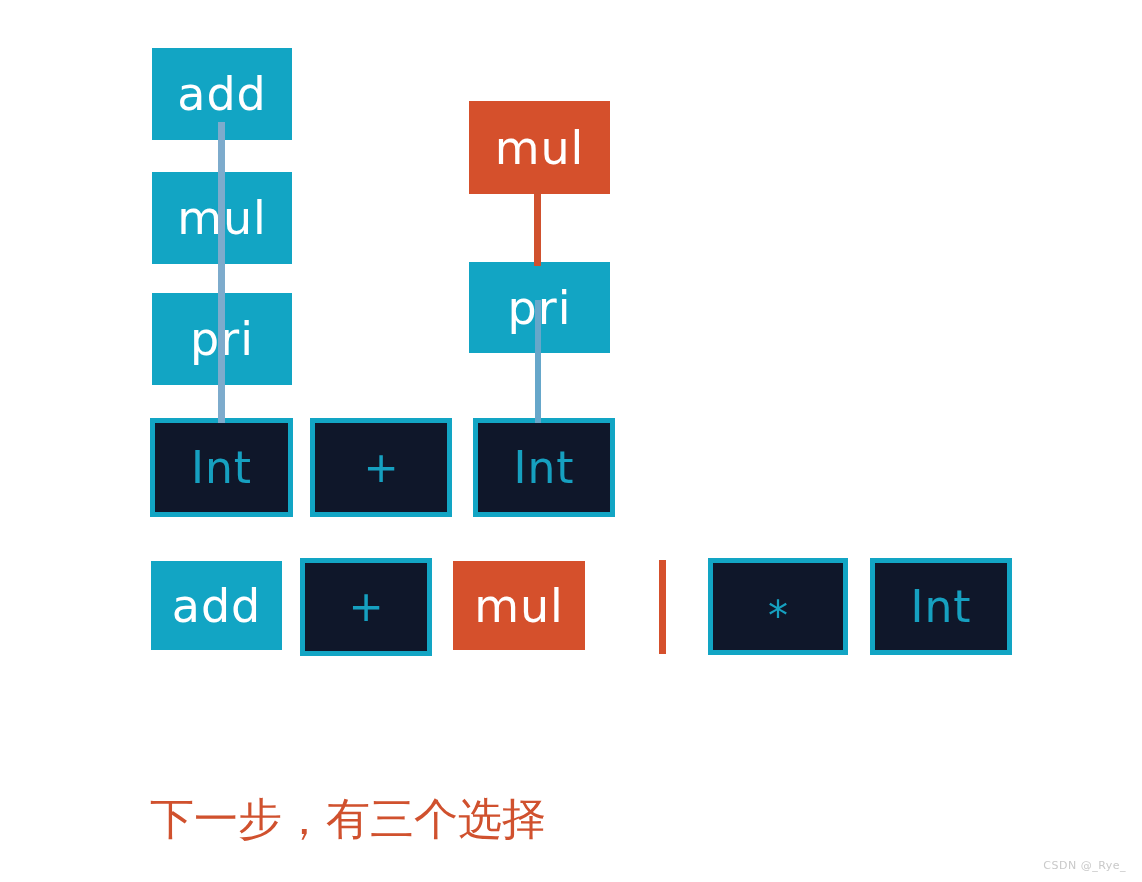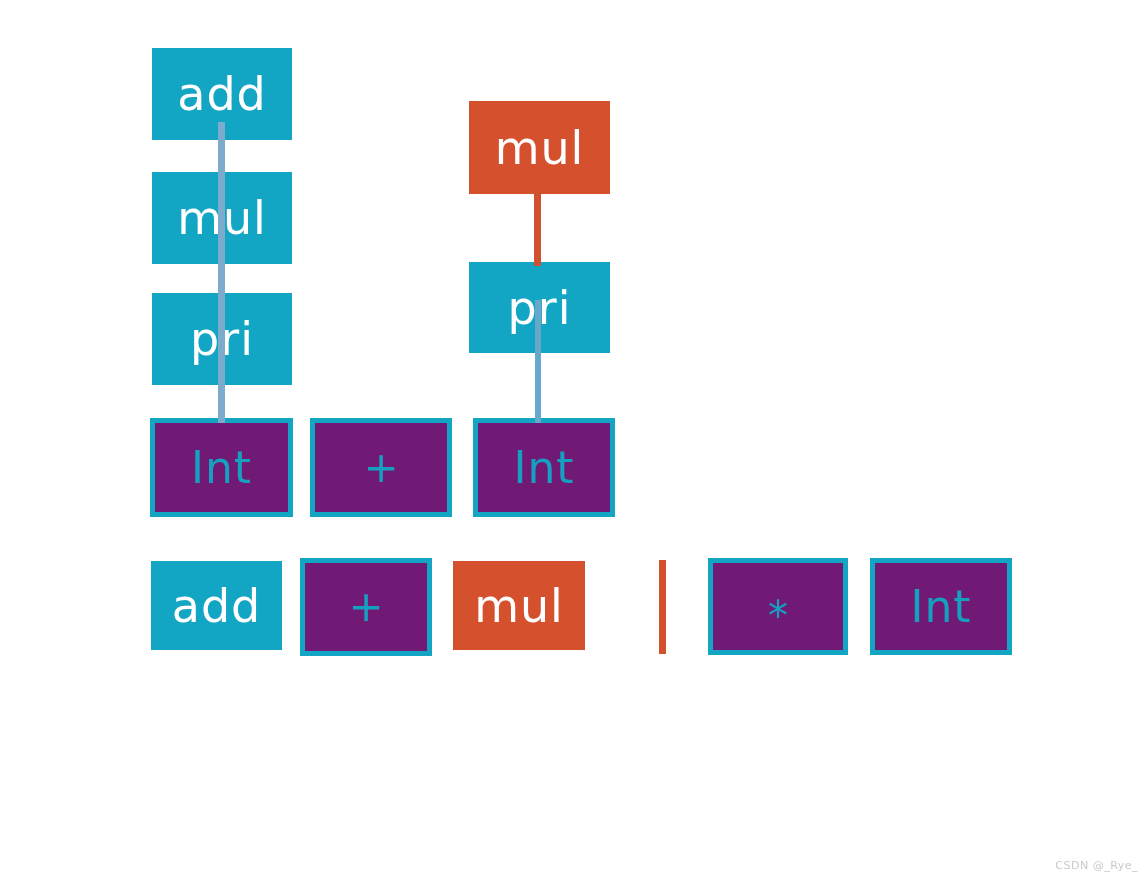--- a/index.html
+++ b/index.html
@@ -19,21 +19,21 @@
     position: absolute;
     display: flex;
     align-items: center;
     justify-content: center;
     box-sizing: border-box;
     z-index: 1;
   }
   .fill-teal   { background: #12a5c4; color: #ffffff; }
   .fill-orange { background: #d5502c; color: #ffffff; }
   .outline-teal {
-    background: #701a75;
+    background: #0f172a;
     border: 5px solid #12a5c4;
     color: #16a0c0;
   }
   .box-label {
     font-size: 46px;
     letter-spacing: 1px;
     line-height: 1;
   }
   .box-label-term { font-size: 44px; letter-spacing: 1px; line-height: 1; }
   .plus-label { font-size: 42px; line-height: 1; }
@@ -62,21 +62,21 @@
     color: #8e8e8e;
   }
   .caption-next {
     left: 150px;
     top: 793px;
     font-size: 44px;
     color: #d0512e;
   }
   .watermark {
     position: absolute;
-    right: 4px;
+    right: 16px;
     top: 859px;
     font-size: 11px;
     color: #c9c9c9;
     letter-spacing: 0.5px;
   }
 
   
   .node-add-tree  { left: 152px; top: 48px;  width: 140px; height: 92px; }
   .node-mul-tree-left { left: 152px; top: 172px; width: 140px; height: 92px; }
   .node-pri-tree-left { left: 152px; top: 293px; width: 140px; height: 92px; }
@@ -145,16 +145,17 @@
     <span class="box-label">mul</span>
   </div>
   <div class="divider-bar stack-divider"></div>
   <div class="box outline-teal node-star-lookahead">
     <span class="star-label">*</span>
   </div>
   <div class="box outline-teal node-int-lookahead">
     <span class="box-label-term">Int</span>
   </div>
 
+  <div class="caption caption-next">下一步，有三个选择</div>
 
   <div class="watermark">CSDN @_Rye_</div>
 
 </div>
 
 </body></html>

